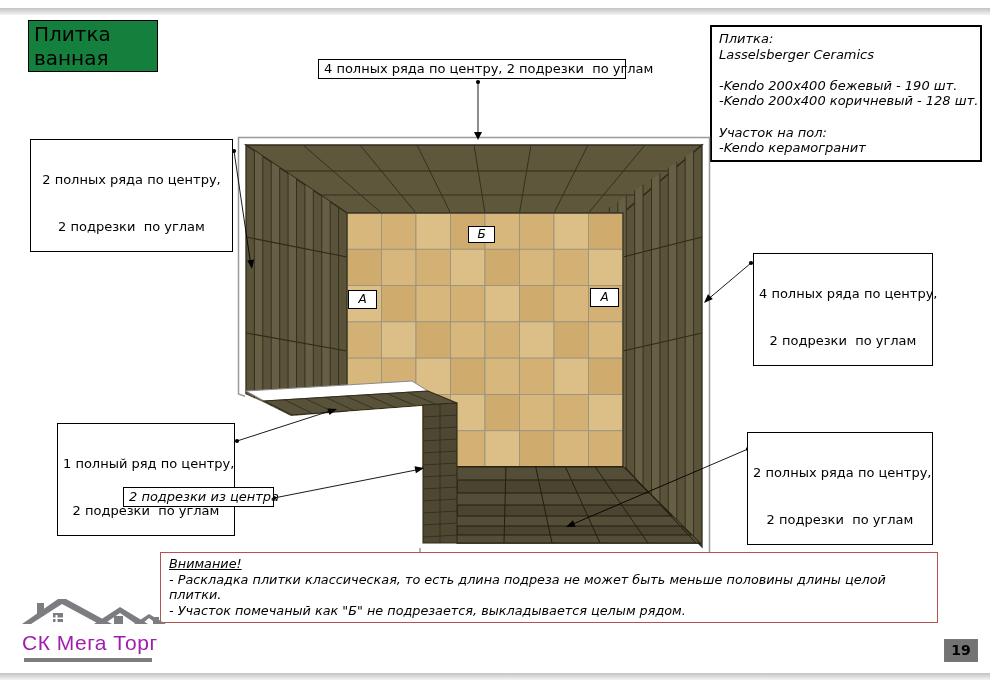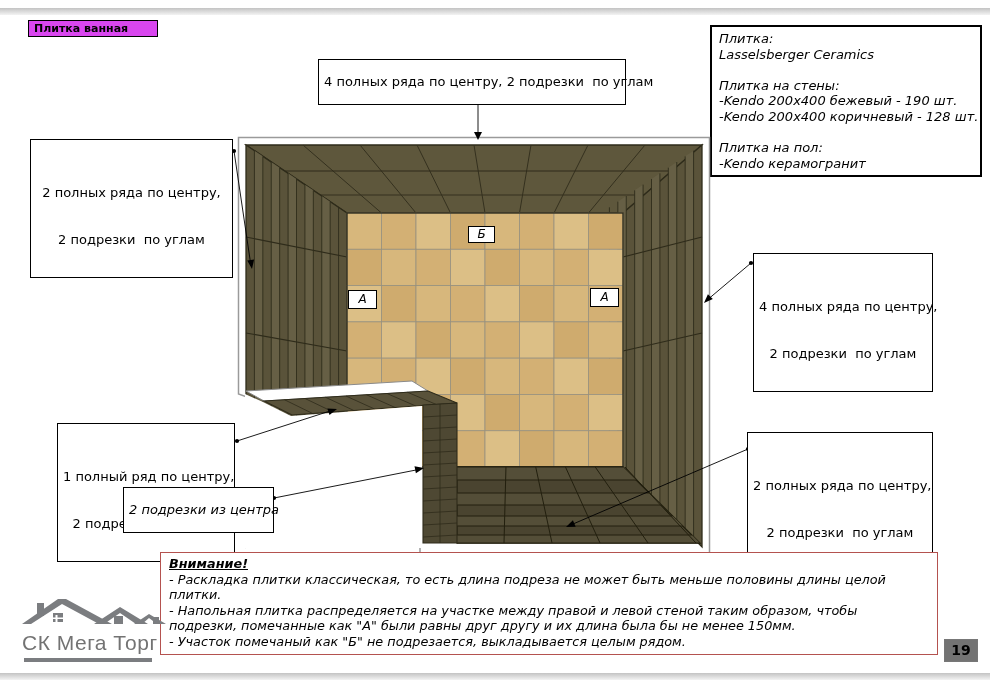--- a/index.html
+++ b/index.html
@@ -3,66 +3,65 @@
 <meta charset="utf-8">
 <style>
   html,body{margin:0;padding:0;}
   body{width:990px;height:686px;position:relative;background:#fff;overflow:hidden;
        font-family:"DejaVu Sans","Liberation Sans",sans-serif;color:#000;}
   .gray-bar{position:absolute;left:0;width:990px;height:7px;
        background:linear-gradient(#c3c3c3,#f3f3f3);}
   #bar-top{top:8px;}
   #bar-bottom{top:673px;}
   #title-box{position:absolute;left:28px;top:20px;width:118px;padding:1px 5px;
-       border:1px solid #000;font-size:11px;font-weight:bold;background:#d946ef;}
+       border:1px solid #000;font-size:20px;font-weight:normal;background:#15803d;}
   #info-box{position:absolute;left:710px;top:25px;width:254px;padding:4px 7px;
        border:2px solid #000;background:#fff;font-size:13px;line-height:15.6px;font-style:italic;}
   #info-box div{min-height:15.6px;white-space:pre;}
   .callout{position:absolute;border:1.5px solid #000;background:#fff;text-align:center;
-       font-size:13px;line-height:15.5px;padding:14px 5px;white-space:pre;}
+       font-size:13px;line-height:15.5px;padding:1px 5px;white-space:pre;}
   #callout-top{left:318px;top:59px;width:296px;}
   #callout-left-upper{left:30px;top:139px;width:191px;}
   #callout-right-upper{left:753px;top:253px;width:168px;}
   #callout-left-lower{left:57px;top:423px;width:166px;}
   #callout-center-lower{left:123px;top:487px;width:139px;font-style:italic;}
   #callout-right-lower{left:747px;top:432px;width:174px;}
   .marker{position:absolute;border:1px solid #000;background:#fff;font-size:12px;
        font-style:italic;line-height:15px;text-align:center;}
   #marker-top{left:468px;top:226px;width:25px;height:15px;}
   #marker-left{left:348px;top:290px;width:27px;height:17px;line-height:17px;}
   #marker-right{left:590px;top:288px;width:27px;height:17px;line-height:17px;}
   #warning-box{position:absolute;left:160px;top:552px;width:760px;padding:3px 8px 4px 8px;
        border:1.5px solid #b4524f;background:#fff;font-size:12.8px;line-height:15.6px;font-style:italic;}
-  #warning-title{font-weight:bold;text-decoration:underline;}
+  #warning-title{font-weight:normal;text-decoration:underline;}
   #room-svg{position:absolute;left:237px;top:136px;}
   #leader-svg{position:absolute;left:0;top:0;pointer-events:none;}
   #logo{position:absolute;left:22px;top:592px;width:150px;}
-  #logo-text{font-family:"Liberation Sans",sans-serif;font-size:21px;color:#737373;
+  #logo-text{font-family:"Liberation Sans",sans-serif;font-size:21px;color:#a21caf;
        letter-spacing:0.5px;margin-top:1px;}
   #logo-bar{width:128px;height:4px;background:#7b7d80;margin:3px 0 0 2px;}
   #page-number{position:absolute;left:944px;top:639px;width:32px;height:21px;border:1px solid #777;
        background:#737373;font-size:14px;font-weight:bold;text-align:center;line-height:21px;}
 </style>
 </head>
 <body>
 
 <div class="gray-bar" id="bar-top"></div>
 <div class="gray-bar" id="bar-bottom"></div>
 
 <div id="title-box">Плитка ванная</div>
 
 <div id="info-box">
   <div>Плитка:</div>
   <div>Lasselsberger Ceramics</div>
   <div></div>
-  <div>Плитка на стены:</div>
   <div>-Kendo 200x400 бежевый - 190 шт.</div>
   <div>-Kendo 200x400 коричневый - 128 шт.</div>
   <div></div>
-  <div>Плитка на пол:</div>
+  <div>Участок на пол:</div>
   <div>-Kendo керамогранит</div>
 </div>
 
 <svg id="room-svg" width="474" height="420" viewBox="0 0 474 420">
   <path d="M1.5,1.5 H472.5 V418.5 H183 V272 L55,281 L27,267 L1.5,258 Z" fill="#ffffff" stroke="#9a9a9a" stroke-width="1.5"></path>
   <g id="room-geo" transform="translate(9,9)">
       <polygon points="0,0 456,0 377,68 101,68" fill="#5e573c" stroke="#2e2b1a" stroke-width="1.3"></polygon>
       <line x1="135.5" y1="68" x2="57" y2="0" stroke="#34301e" stroke-width="1"></line>
       <line x1="170" y1="68" x2="114" y2="0" stroke="#34301e" stroke-width="1"></line>
       <line x1="204.5" y1="68" x2="171" y2="0" stroke="#34301e" stroke-width="1"></line>
@@ -258,21 +257,20 @@
   <div>2 подрезки  по углам</div>
 </div>
 
 <div class="marker" id="marker-top">Б</div>
 <div class="marker" id="marker-left">А</div>
 <div class="marker" id="marker-right">А</div>
 
 <div id="warning-box">
   <div id="warning-title">Внимание!</div>
   <div>- Раскладка плитки классическая, то есть длина подреза не может быть меньше половины длины целой плитки.</div>
-  <div>- Напольная плитка распределяется на участке между правой и левой стеной таким образом, чтобы подрезки, помечанные как "А" были равны друг другу и их длина была бы не менее 150мм.</div>
   <div>- Участок помечаный как "Б" не подрезается, выкладывается целым рядом.</div>
 </div>
 
 <div id="logo">
   <svg width="146" height="34" viewBox="0 0 146 34">
     <g fill="#7b7d80">
       <polygon points="0,32 36,7 44,7 90,32 77,32 40,12 9,32"></polygon>
       <rect x="15" y="11" width="7" height="13"></rect>
       <rect x="31" y="21" width="10" height="9"></rect>
       <polygon points="72,32 98,15 126,32 114,32 98,21 82,32"></polygon>

